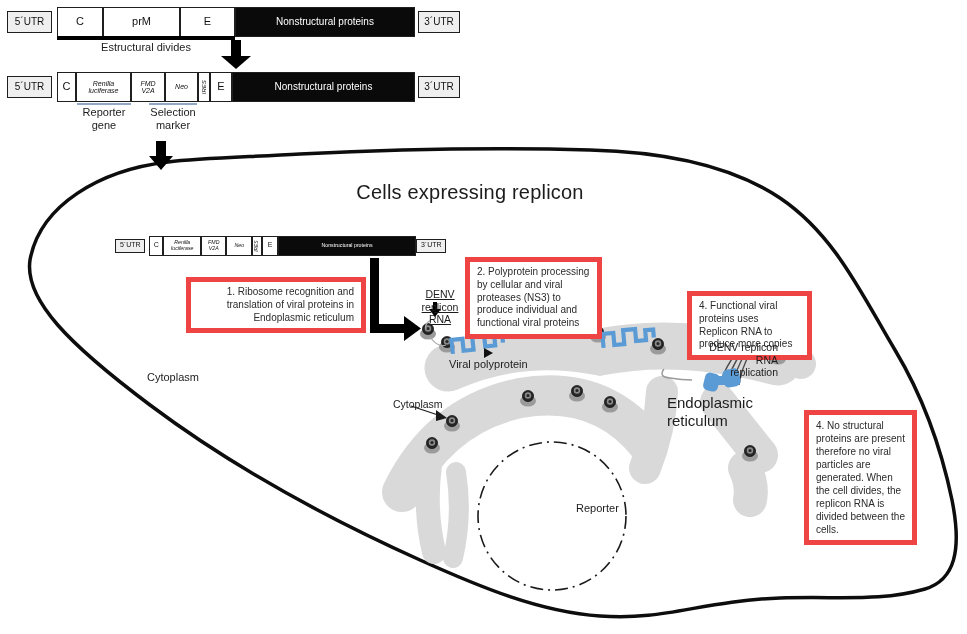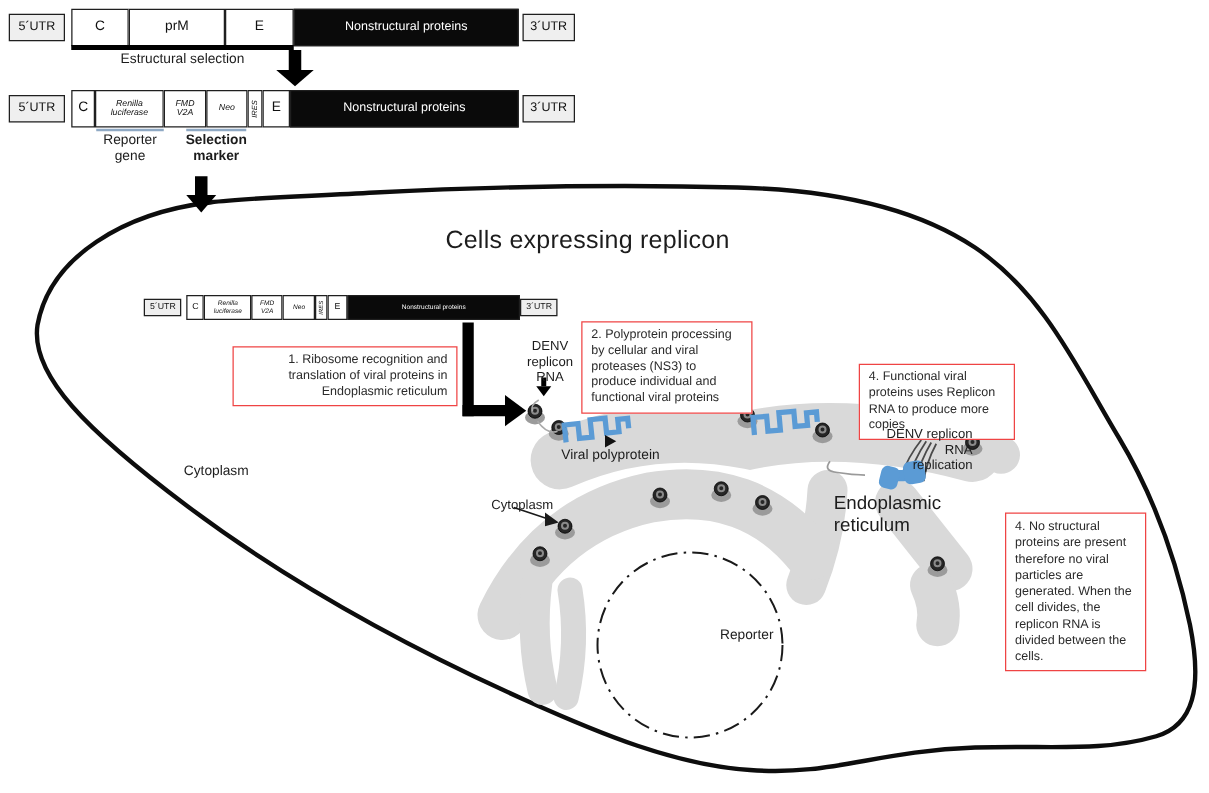--- a/index.html
+++ b/index.html
@@ -14,21 +14,21 @@
   .utr{background:#efefef;font-size:10px;}
   .dark{background:#0a0a0a;color:#fff;font-size:10px;}
   .ital{font-style:italic;}
   .ml{white-space:pre-line;}
   .tiny7{font-size:7px;}
   .sc55{font-size:9px;transform:scale(0.58);transform-origin:center;white-space:pre-line;line-height:1.1;}
   .sc75{font-size:9px;transform:scale(0.78);transform-origin:center;white-space:nowrap;}
   .rot{font-size:8px;transform:rotate(-90deg) scale(0.75);transform-origin:center;letter-spacing:0;}
   .rot2{font-size:8px;transform:rotate(-90deg) scale(0.6);transform-origin:center;}
   
-  .note{position:absolute;box-sizing:border-box;border:1px solid #ef4444;background:#fff;
+  .note{position:absolute;box-sizing:border-box;border:5px solid #ef4444;background:#fff;
         font-size:10px;line-height:1.28;color:#2b2b2b;padding:4px 7px;z-index:2;}
   .lbl{position:absolute;font-size:11px;color:#1c1c1c;z-index:2;line-height:1.2;}
   .bracketline{position:absolute;height:2px;background:#8fa9c4;z-index:2;}
   .blackbar{position:absolute;height:4px;background:#000;z-index:2;}
   #cell-title{font-size:20px;letter-spacing:0.2px;}
 </style>
 </head>
 <body>
 
 <div id="stage">
@@ -133,21 +133,21 @@
   </svg>
 
   <div>
     <div class="gbox utr z2" style="left:7px;top:11px;width:45px;height:22px;">5´UTR</div>
     <div class="gbox z2" style="left:57px;top:7px;width:46px;height:30px;">C</div>
     <div class="gbox z2" style="left:103px;top:7px;width:77px;height:30px;">prM</div>
     <div class="gbox z2" style="left:180px;top:7px;width:55px;height:30px;">E</div>
     <div class="gbox dark z2" style="left:235px;top:7px;width:180px;height:30px;">Nonstructural proteins</div>
     <div class="gbox utr z2" style="left:418px;top:11px;width:42px;height:22px;">3´UTR</div>
     <div class="blackbar" style="left:57px;top:36px;width:178px;"></div>
-    <div class="lbl" style="left:57px;top:41px;width:178px;text-align:center;">Estructural selection</div>
+    <div class="lbl" style="left:57px;top:41px;width:178px;text-align:center;">Estructural divides</div>
   </div>
 
   <div>
     <div class="gbox utr z2" style="left:7px;top:76px;width:45px;height:22px;">5´UTR</div>
     <div class="gbox z2" style="left:57px;top:72px;width:19px;height:30px;">C</div>
     <div class="gbox ital tiny7 ml z2" style="left:76px;top:72px;width:55px;height:30px;">Renilla
 luciferase</div>
     <div class="gbox ital tiny7 ml z2" style="left:131px;top:72px;width:34px;height:30px;">FMD
 V2A</div>
     <div class="gbox ital tiny7 z2" style="left:165px;top:72px;width:33px;height:30px;">Neo</div>
@@ -155,21 +155,21 @@
       <span class="rot ital">IRES</span>
     </div>
     <div class="gbox z2" style="left:210px;top:72px;width:22px;height:30px;">E</div>
     <div class="gbox dark z2" style="left:232px;top:72px;width:183px;height:30px;">Nonstructural proteins</div>
     <div class="gbox utr z2" style="left:418px;top:76px;width:42px;height:22px;">3´UTR</div>
 
     <div class="bracketline" style="left:77px;top:103px;width:54px;"></div>
     <div class="lbl ml" style="left:62px;top:106px;width:84px;text-align:center;">Reporter
 gene</div>
     <div class="bracketline" style="left:149px;top:103px;width:48px;"></div>
-    <div class="lbl ml" style="left:136px;top:106px;width:74px;text-align:center;font-weight:bold;">Selection
+    <div class="lbl ml" style="left:136px;top:106px;width:74px;text-align:center;">Selection
 marker</div>
   </div>
 
 
   <div class="lbl z2" id="cell-title" style="left:320px;top:180px;width:300px;text-align:center;">Cells expressing replicon</div>
 
   <div>
     <div class="gbox utr z2" style="left:115px;top:239px;width:30px;height:14px;border-width:1px;">
       <span class="sc75">5´UTR</span>
       </div>
@@ -199,21 +199,21 @@
     <div class="gbox utr z2" style="left:416px;top:239px;width:30px;height:14px;border-width:1px;">
       <span class="sc75">3´UTR</span>
       </div>
   </div>
 
   <div class="note" style="left:186px;top:277px;width:180px;text-align:right;">1. Ribosome recognition and translation of viral proteins in Endoplasmic reticulum</div>
   <div class="note" style="left:465px;top:257px;width:137px;">2. Polyprotein processing by cellular and viral proteases (NS3) to produce individual and functional viral proteins</div>
   <div class="note" style="left:687px;top:291px;width:125px;">4. Functional viral proteins uses Replicon RNA to produce more copies</div>
   <div class="note" style="left:804px;top:410px;width:113px;line-height:1.3;">4. No structural proteins are present therefore no viral particles are generated. When the cell divides, the replicon RNA is divided between the cells.</div>
 
-  <div class="lbl ml" style="left:418px;top:271px;width:44px;text-align:center;font-size:10.5px;">DENV
+  <div class="lbl ml" style="left:418px;top:288px;width:44px;text-align:center;font-size:10.5px;text-decoration:underline;">DENV
 replicon
 RNA</div>
   <div class="lbl" style="left:449px;top:358px;font-size:11px;">Viral polyprotein</div>
   <div class="lbl" style="left:147px;top:371px;">Cytoplasm</div>
   <div class="lbl" style="left:393px;top:398px;font-size:10.5px;">Cytoplasm</div>
   <div class="lbl" style="left:576px;top:502px;">Reporter</div>
   <div class="lbl ml" style="left:667px;top:394px;font-size:15px;">Endoplasmic
 reticulum</div>
   <div class="lbl ml" style="left:686px;top:341px;width:92px;text-align:right;font-size:10.5px;">DENV replicon RNA
 replication</div>

